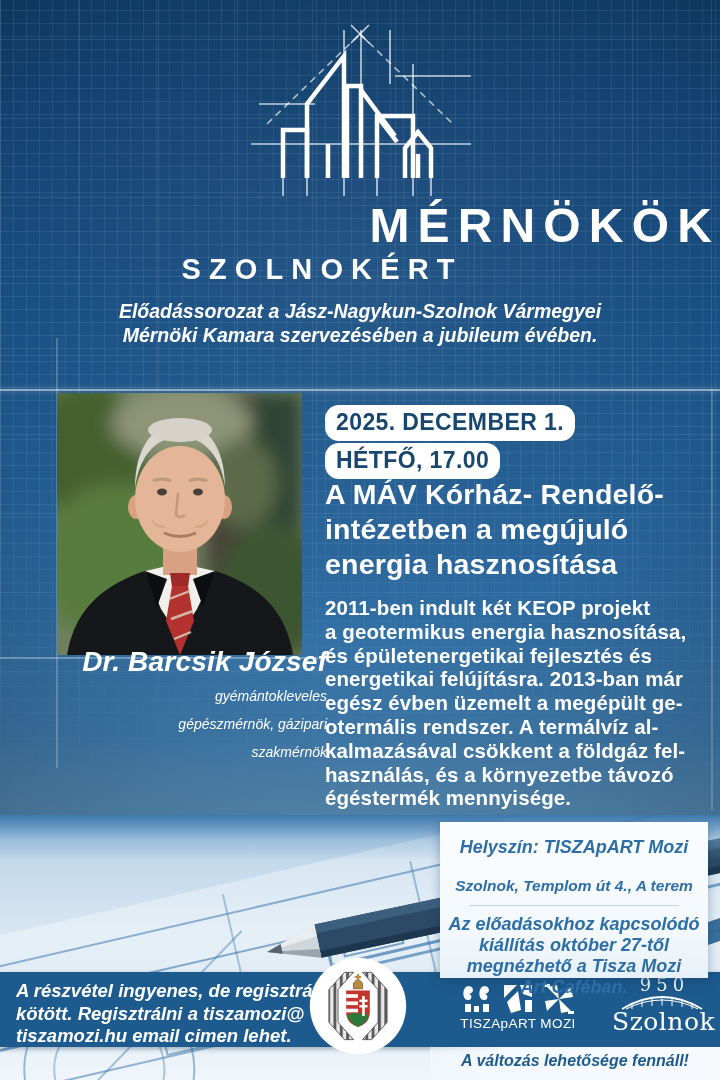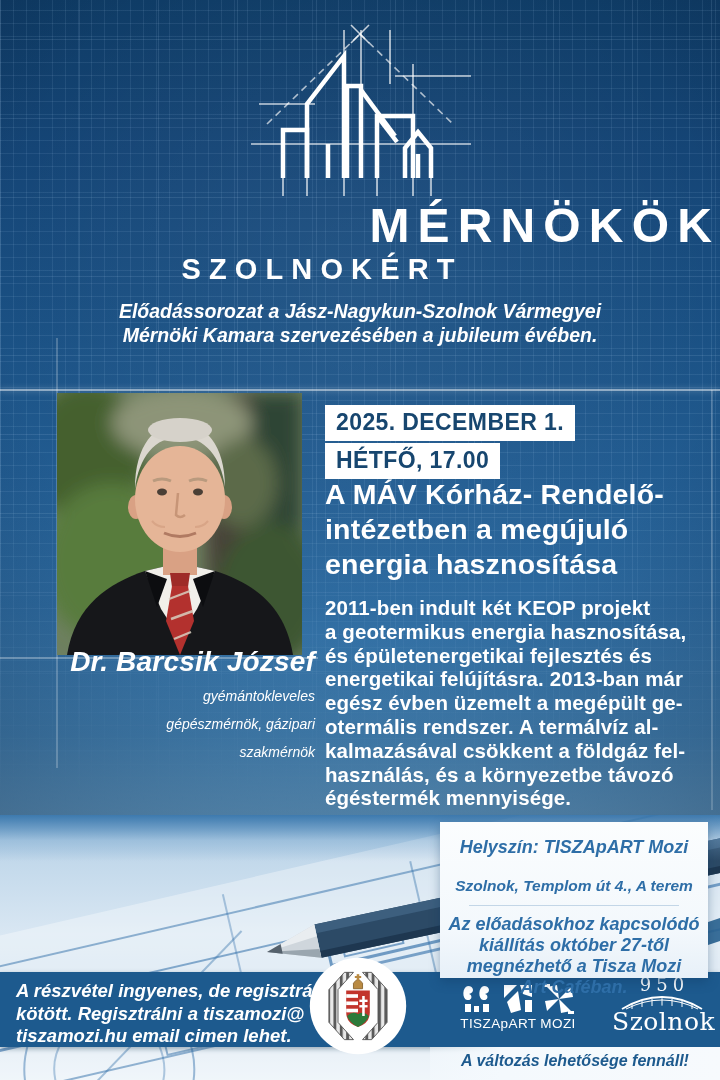--- a/index.html
+++ b/index.html
@@ -25,26 +25,26 @@
 
   .logo-wrap{position:absolute;left:230px;top:24px;width:260px;height:176px;z-index:5;}
   .title-main{position:absolute;left:0;top:198px;width:720px;text-align:right;z-index:5;
     color:#fff;font-size:48px;font-weight:800;letter-spacing:0.17em;text-indent:0.17em;}
   .title-sub{position:absolute;left:0;top:253px;width:636px;text-align:center;z-index:5;
     color:#fff;font-size:29px;font-weight:700;letter-spacing:0.28em;text-indent:0.28em;}
   .series-note{position:absolute;left:0;top:300px;width:720px;text-align:center;z-index:5;
     color:#fff;font-size:19.5px;font-weight:700;font-style:italic;line-height:23.5px;white-space:pre-line;}
 
   .photo{position:absolute;left:57px;top:393px;width:245px;height:262px;z-index:5;overflow:hidden;}
-  .speaker-block{position:absolute;left:25px;top:646px;width:290px;text-align:right;z-index:5;color:#fff;}
+  .speaker-block{position:absolute;left:37px;top:646px;width:290px;text-align:right;z-index:5;color:#fff;}
   .speaker-name{font-size:28px;font-weight:800;font-style:italic;letter-spacing:0.2px;}
   .speaker-titles{margin-top:4px;font-size:14px;font-style:italic;font-weight:500;line-height:28px;white-space:pre-line;}
 
   .badge{position:relative;display:table;background:#fff;color:#17466f;
-    font-size:23px;font-weight:800;letter-spacing:0.4px;padding:4px 11px 5px 11px;margin-bottom:2px;}
+    font-size:23px;font-weight:800;letter-spacing:0.4px;padding:4px 11px 5px 11px;margin-bottom:2px;border-radius:14px;}
   .badges{position:absolute;left:325px;top:405px;z-index:5;}
   .event-title{position:absolute;left:325px;top:477px;width:385px;z-index:5;
     color:#fff;font-size:28.5px;font-weight:800;line-height:35px;white-space:pre-line;letter-spacing:0.2px;}
   .event-desc{position:absolute;left:325px;top:596px;width:390px;z-index:5;
     color:#fff;font-size:20.5px;font-weight:600;line-height:23.8px;white-space:pre-line;letter-spacing:0.1px;}
 
   .strip{position:absolute;left:0;top:815px;width:720px;height:265px;z-index:3;
     background:linear-gradient(180deg,#9cc0dc 0%,#c3d9eb 18%,#d9e7f3 45%,#cfe0ee 70%,#e8f1f8 100%);}
   .strip svg{position:absolute;left:0;top:0;}
   .strip-fade{position:absolute;left:0;top:815px;width:720px;height:46px;z-index:3;

